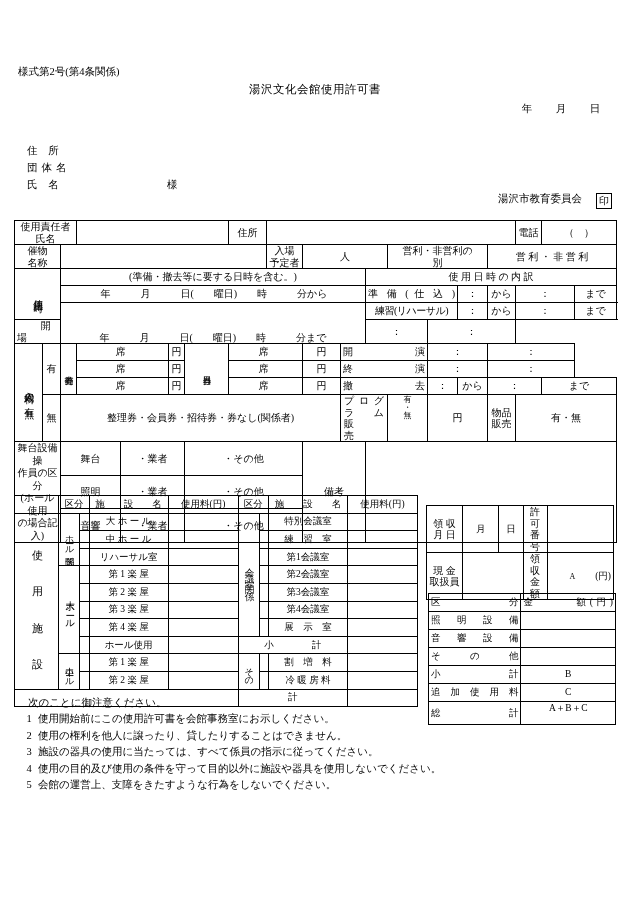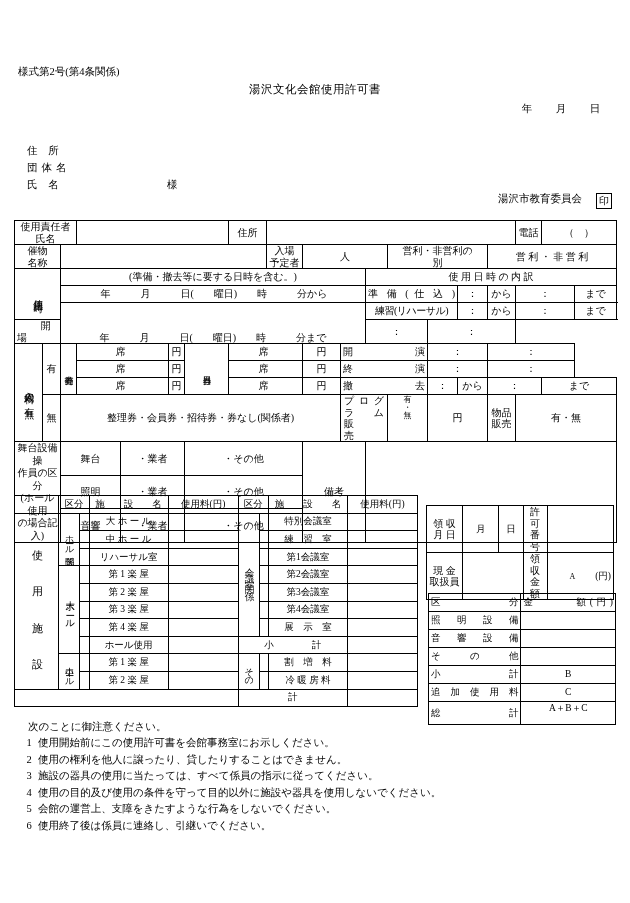--- a/index.html
+++ b/index.html
@@ -135,21 +135,20 @@
   #receipt-table td { height: 17px; }
   #amount-table { left: 428px; top: 593px; width: 188px; font-size: 9.5px; }
   #amount-table td { height: 17px; }
 
   
   .notes {
     position: absolute;
     left: 20px; top: 696px;
     font-size: 10.5px;
     width: 600px;
-    margin-top: 24px;
   }
   .notes-head { margin-left: 8px; white-space: nowrap; }
   .notes ol { list-style: none; margin: 1px 0 0 0; padding: 0; }
   .notes li {
     white-space: nowrap;
     line-height: 16.5px;
     text-indent: 0;
   }
   .notes .num { display: inline-block; width: 18px; text-align: center; }
 </style>
@@ -575,17 +574,16 @@
     </table>
 
   <div class="notes">
     <div class="notes-head">次のことに御注意ください。</div>
     <ol>
       <li><span class="num">1</span><span>使用開始前にこの使用許可書を会館事務室にお示しください。</span></li>
       <li><span class="num">2</span><span>使用の権利を他人に譲ったり、貸したりすることはできません。</span></li>
       <li><span class="num">3</span><span>施設の器具の使用に当たっては、すべて係員の指示に従ってください。</span></li>
       <li><span class="num">4</span><span>使用の目的及び使用の条件を守って目的以外に施設や器具を使用しないでください。</span></li>
       <li><span class="num">5</span><span>会館の運営上、支障をきたすような行為をしないでください。</span></li>
-      <li><span class="num">6</span><span>使用終了後は係員に連絡し、引継いでください。</span></li>
     </ol>
   </div>
 
 </div>
 
 </body></html>

